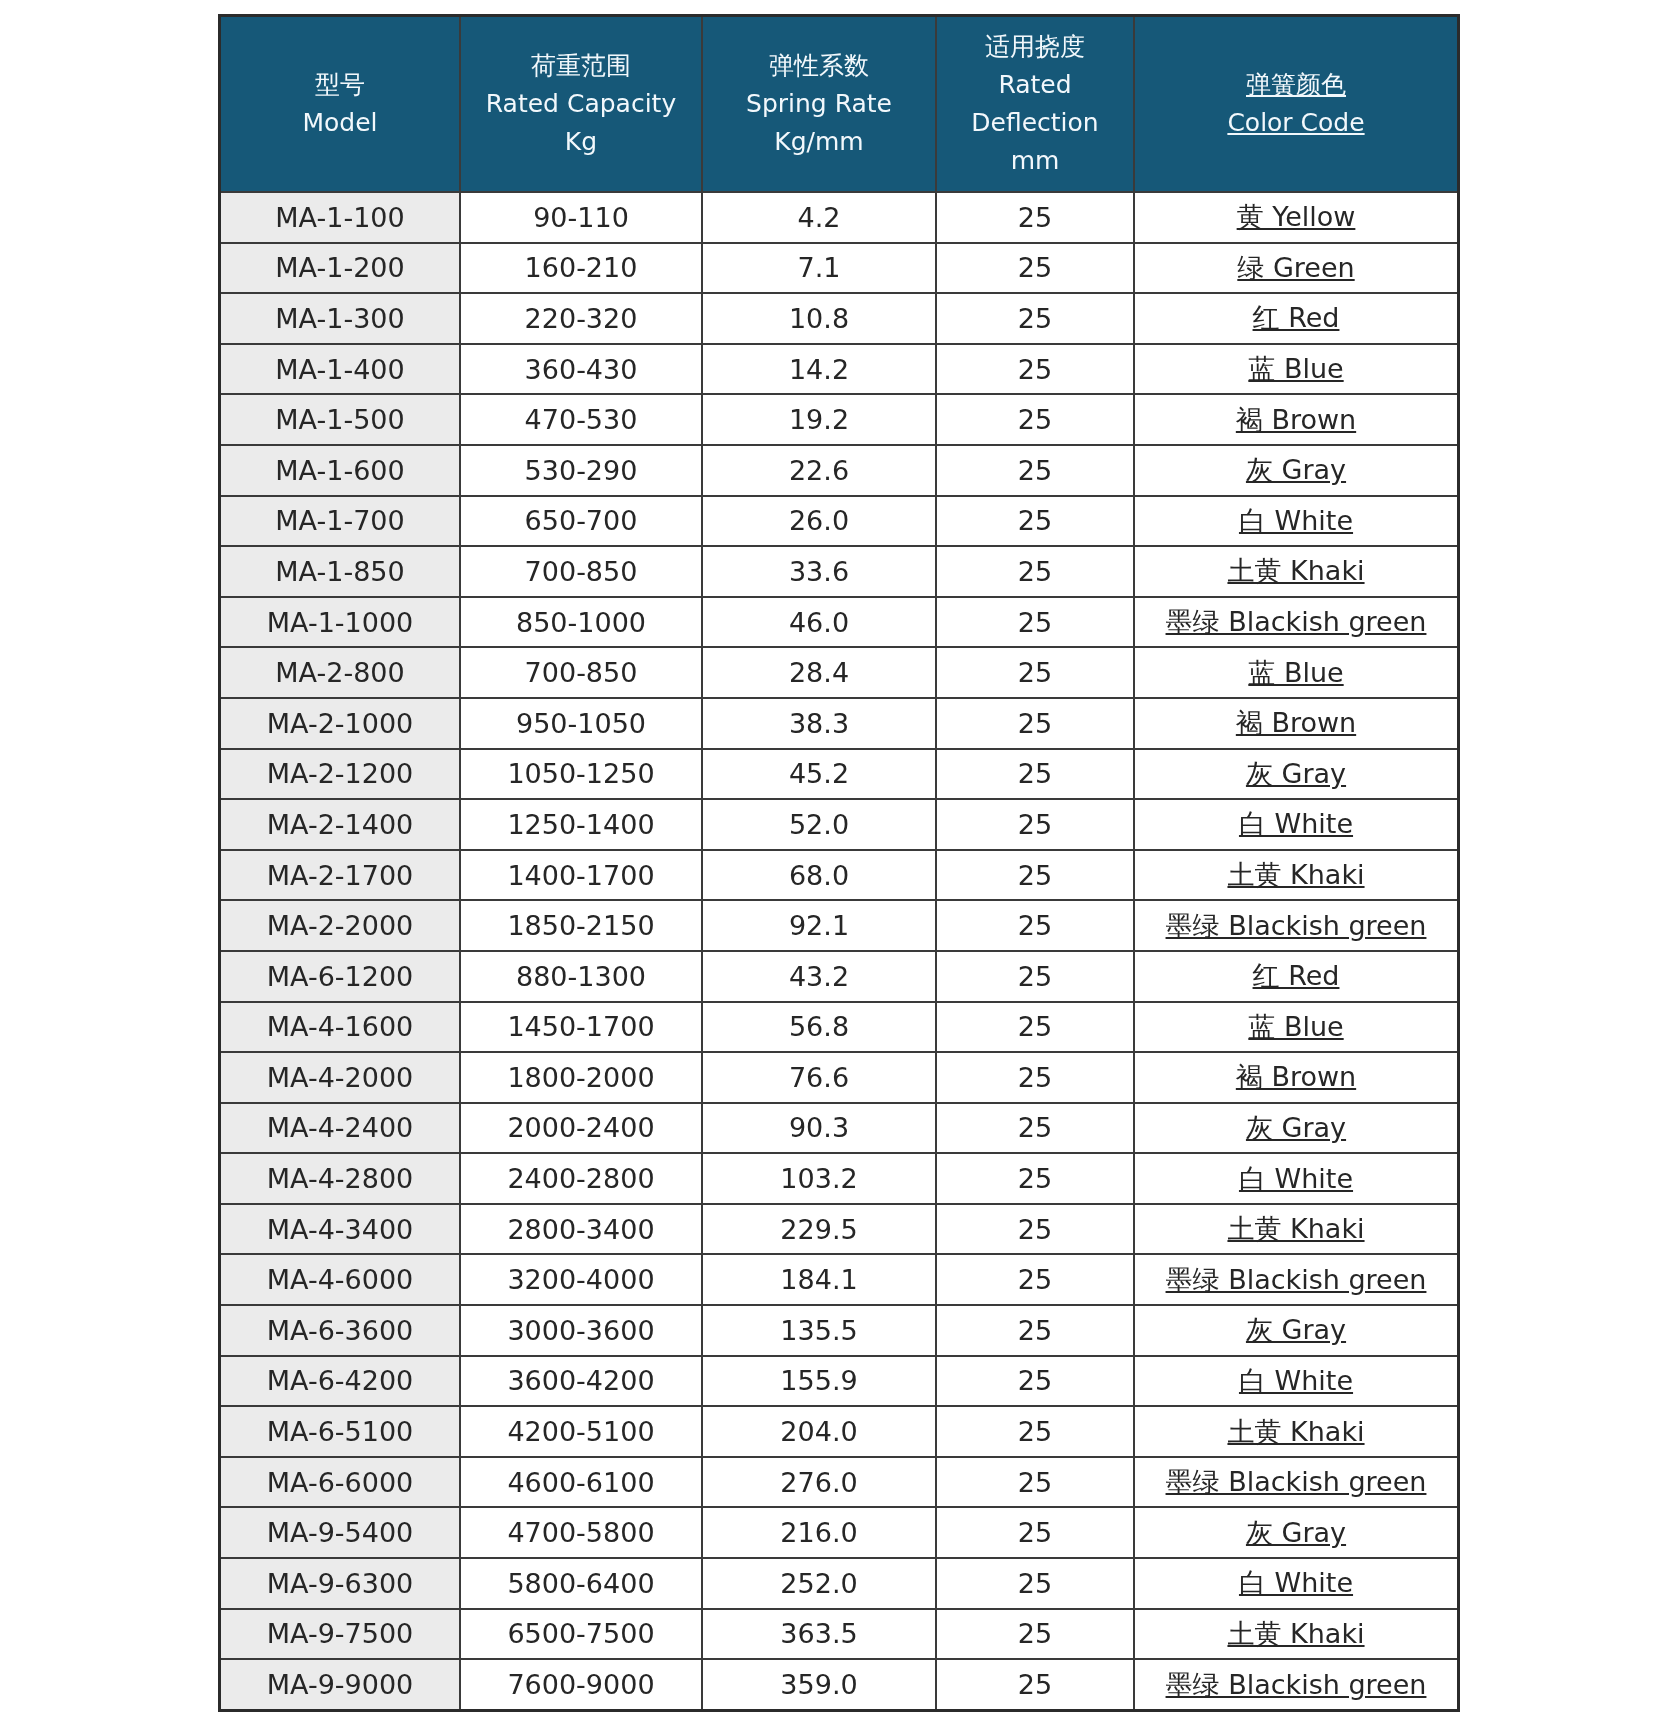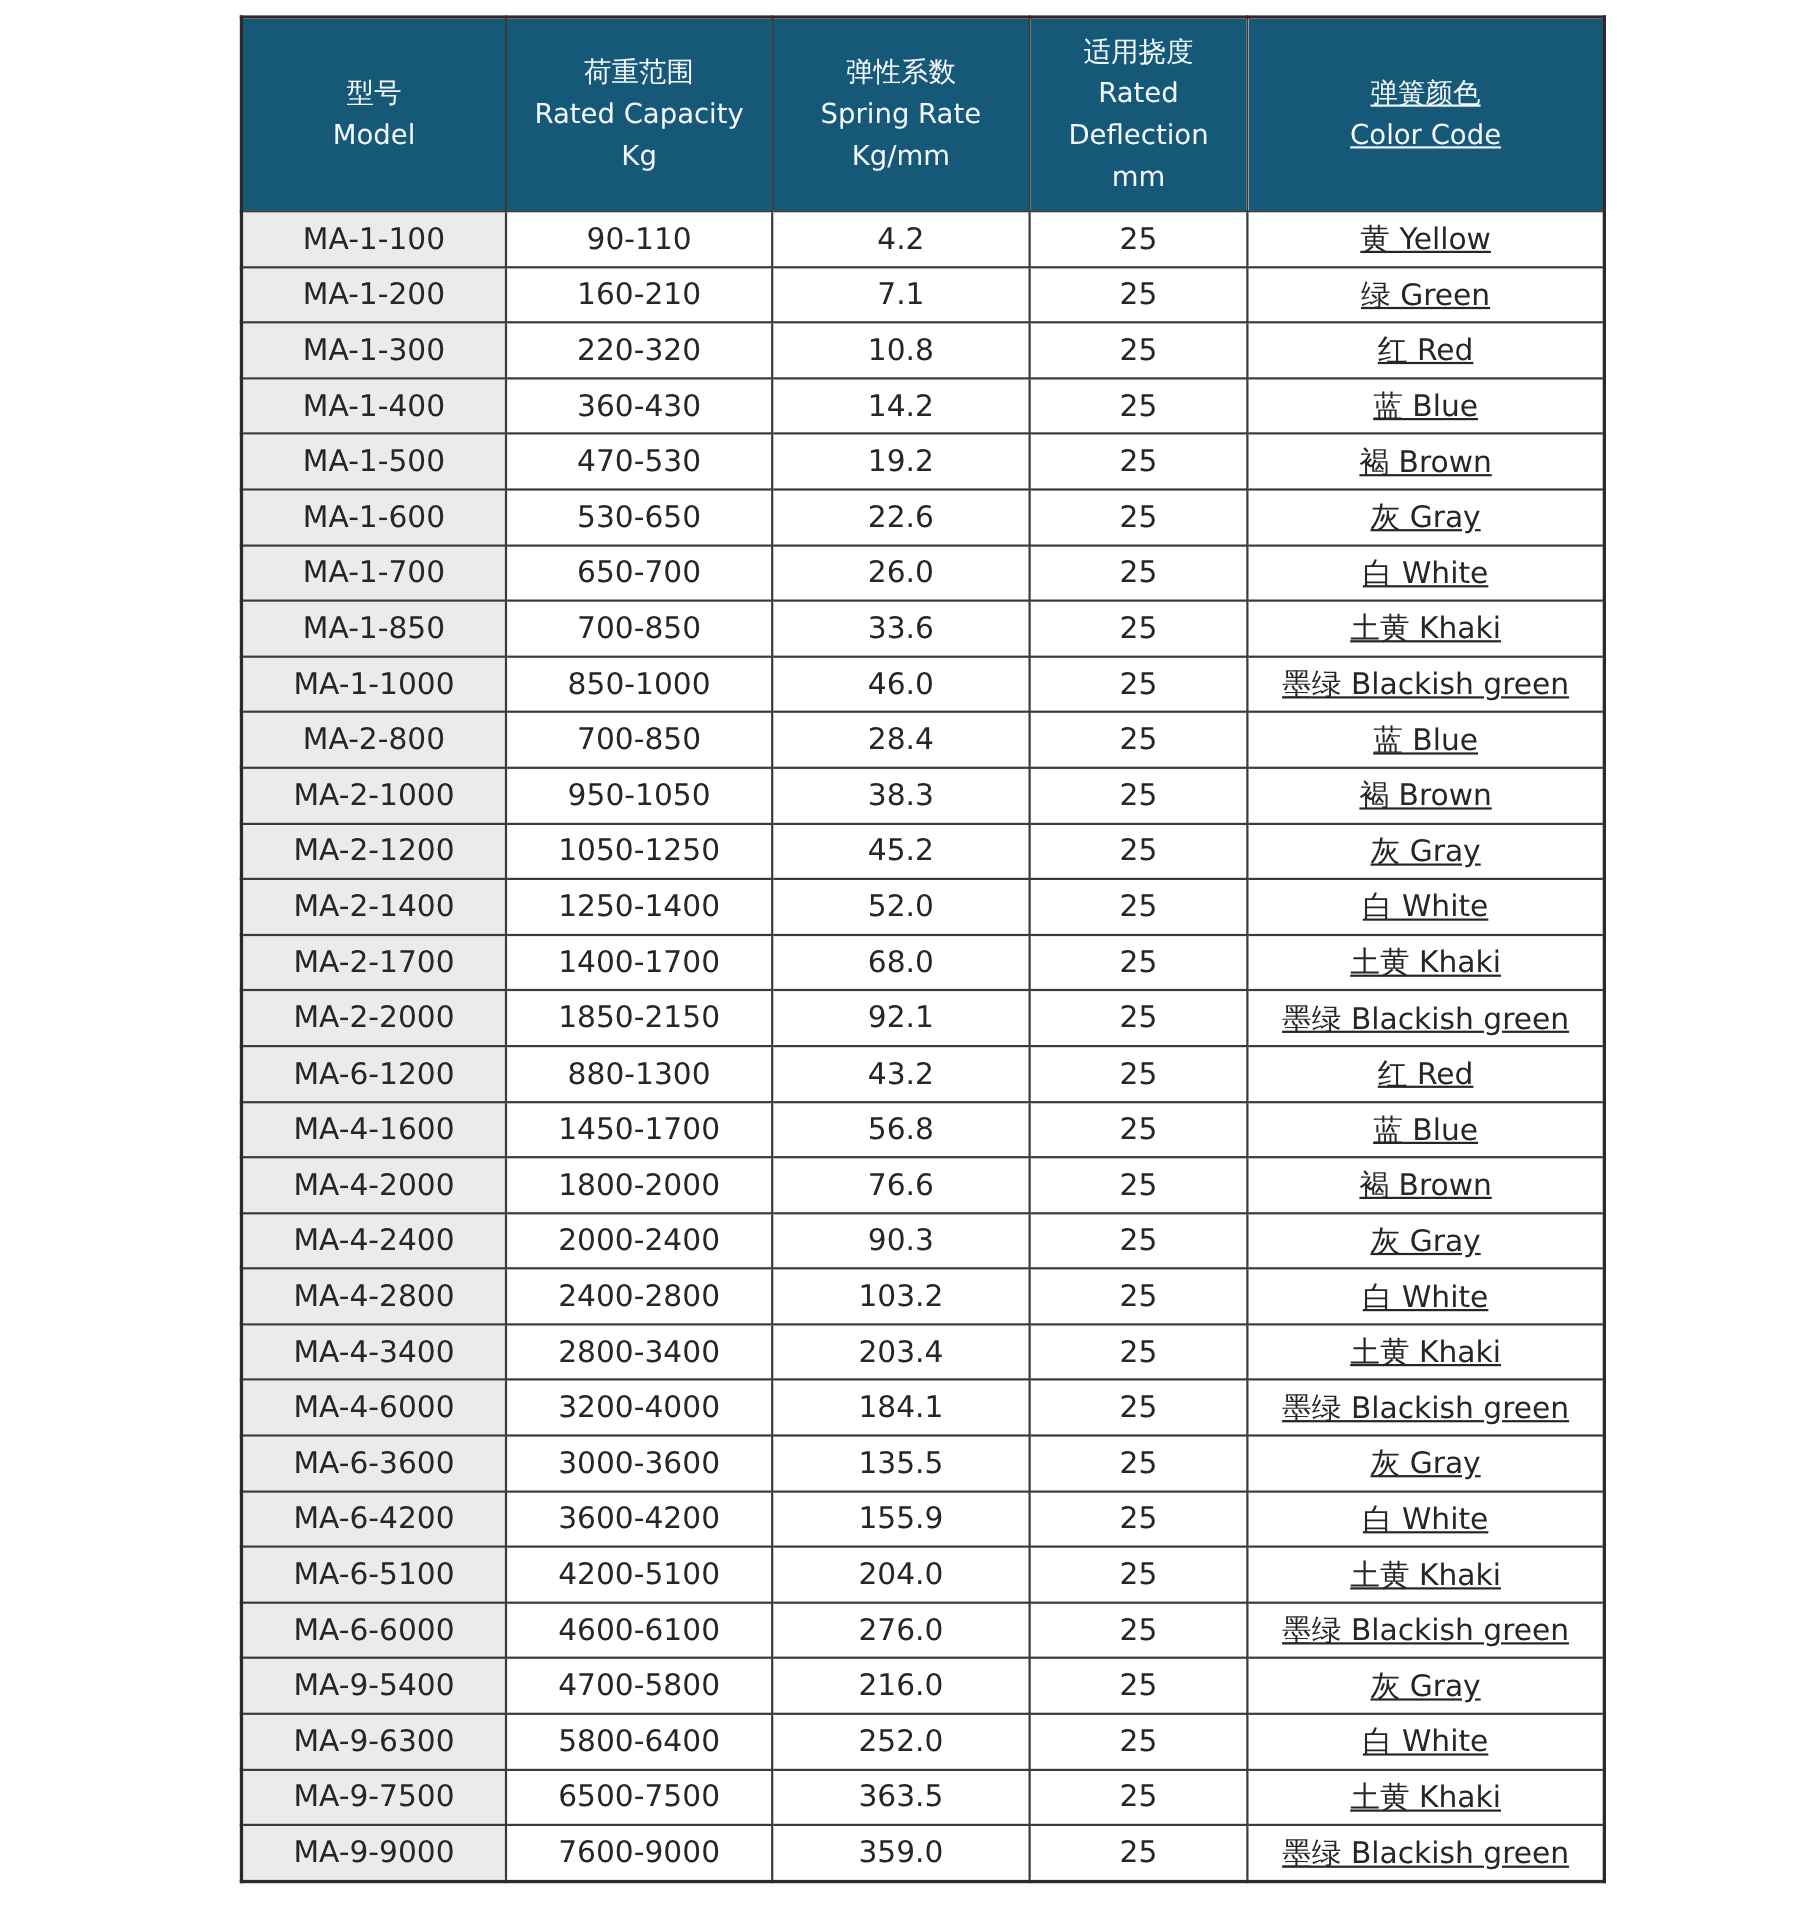--- a/index.html
+++ b/index.html
@@ -119,21 +119,21 @@
         </tr>
         <tr>
           <td class="col-model">MA-1-500</td>
           <td class="col-capacity">470-530</td>
           <td class="col-rate">19.2</td>
           <td class="col-deflection">25</td>
           <td class="col-color">褐 Brown</td>
         </tr>
         <tr>
           <td class="col-model">MA-1-600</td>
-          <td class="col-capacity">530-650</td>
+          <td class="col-capacity">530-290</td>
           <td class="col-rate">22.6</td>
           <td class="col-deflection">25</td>
           <td class="col-color">灰 Gray</td>
         </tr>
         <tr>
           <td class="col-model">MA-1-700</td>
           <td class="col-capacity">650-700</td>
           <td class="col-rate">26.0</td>
           <td class="col-deflection">25</td>
           <td class="col-color">白 White</td>
@@ -225,21 +225,21 @@
         <tr>
           <td class="col-model">MA-4-2800</td>
           <td class="col-capacity">2400-2800</td>
           <td class="col-rate">103.2</td>
           <td class="col-deflection">25</td>
           <td class="col-color">白 White</td>
         </tr>
         <tr>
           <td class="col-model">MA-4-3400</td>
           <td class="col-capacity">2800-3400</td>
-          <td class="col-rate">203.4</td>
+          <td class="col-rate">229.5</td>
           <td class="col-deflection">25</td>
           <td class="col-color">土黄 Khaki</td>
         </tr>
         <tr>
           <td class="col-model">MA-4-6000</td>
           <td class="col-capacity">3200-4000</td>
           <td class="col-rate">184.1</td>
           <td class="col-deflection">25</td>
           <td class="col-color">墨绿 Blackish green</td>
         </tr>

